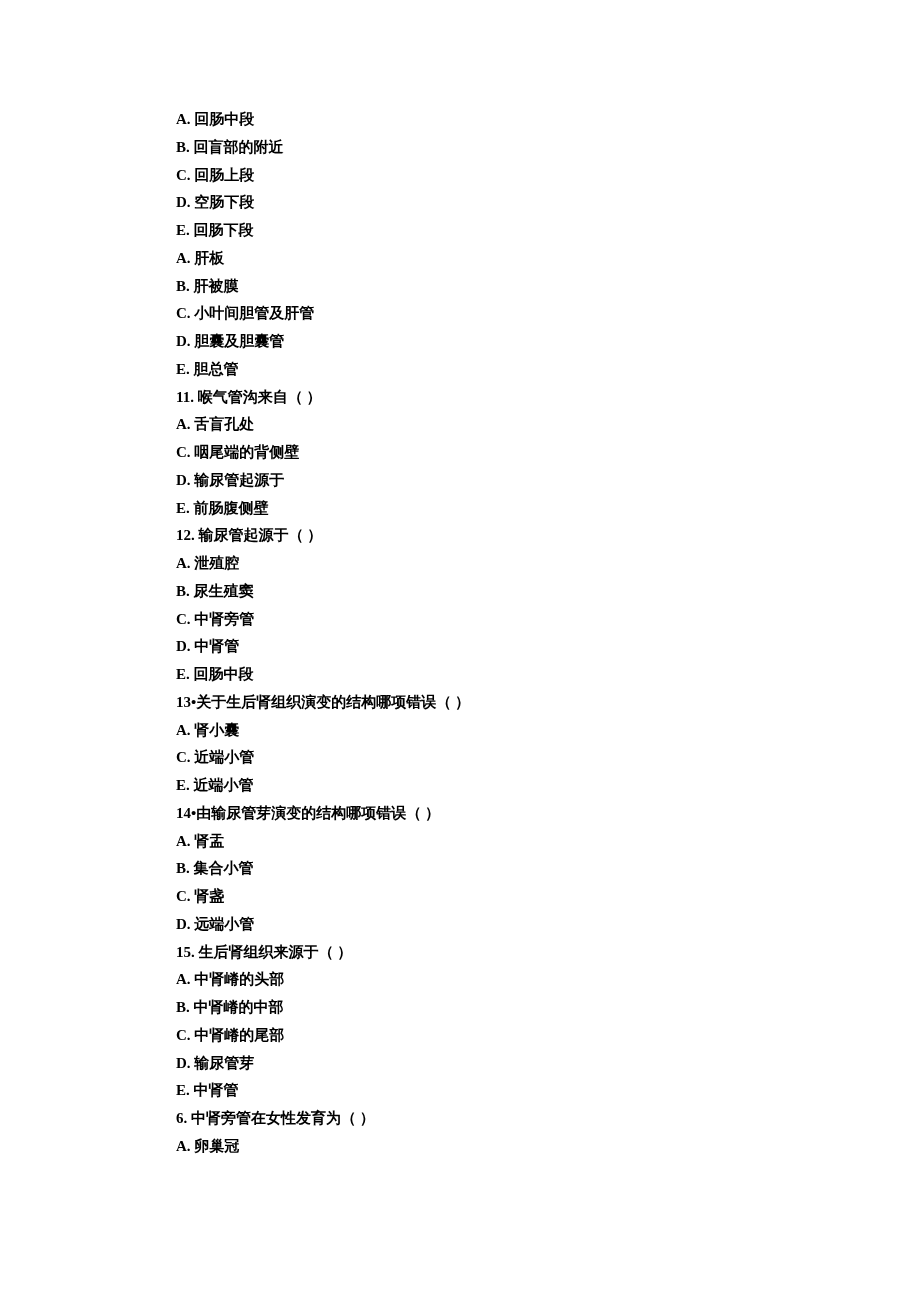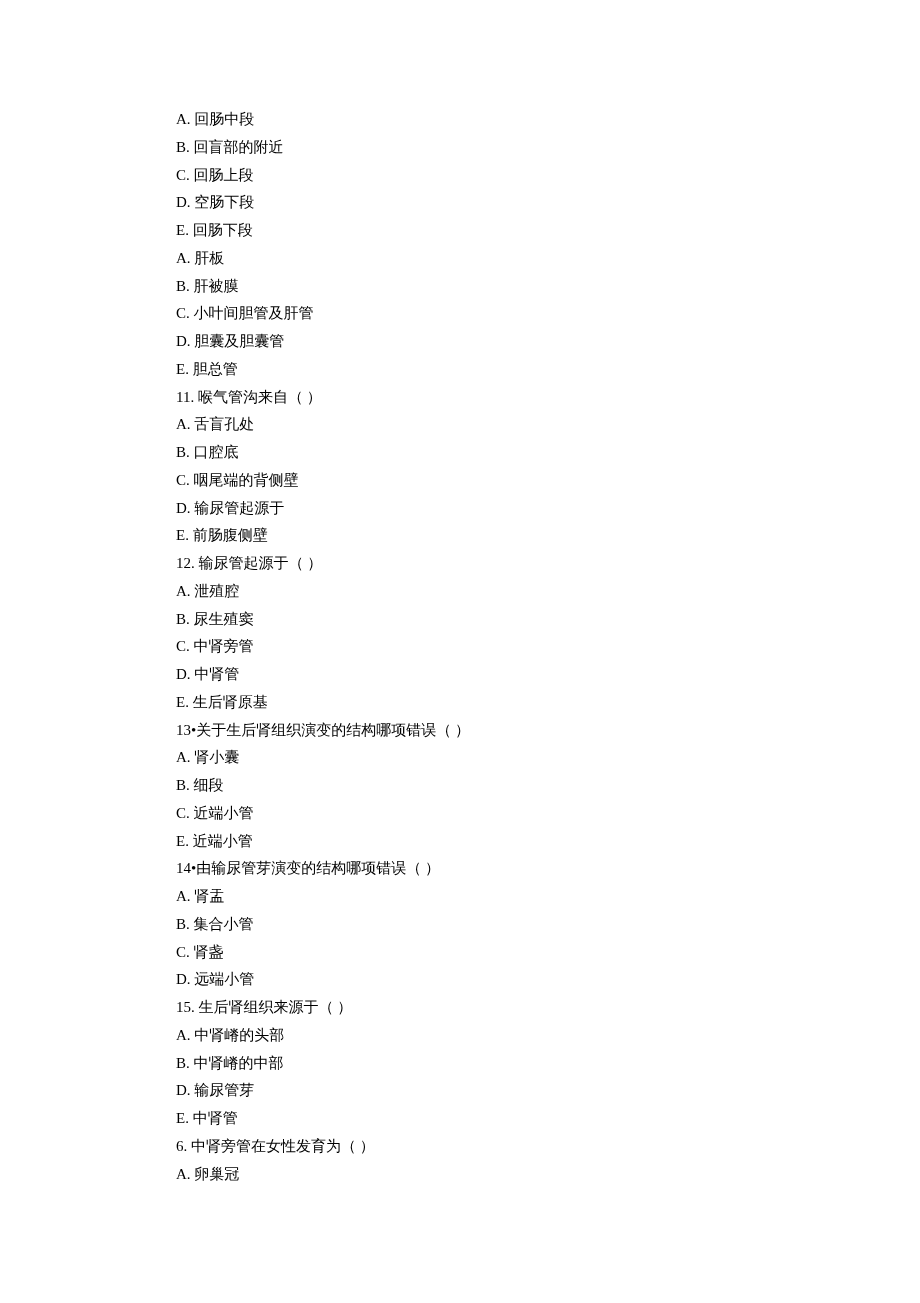--- a/index.html
+++ b/index.html
@@ -8,58 +8,58 @@
     width: 920px;
     height: 1303px;
     font-family: "SimSun", "宋体", serif;
     font-size: 15px;
     color: #000000;
     line-height: 1.85;
     padding: 106px 0 0 176px;
   }
   .line {
     white-space: nowrap;
+    font-weight: bold;
   }
 </style>
 </head>
 <body>
 
 <div id="content">
     <div class="line">A.  回肠中段</div>
     <div class="line">B.  回盲部的附近</div>
     <div class="line">C.  回肠上段</div>
     <div class="line">D.  空肠下段</div>
     <div class="line">E.  回肠下段</div>
     <div class="line">A.  肝板</div>
     <div class="line">B.  肝被膜</div>
     <div class="line">C.  小叶间胆管及肝管</div>
     <div class="line">D.  胆囊及胆囊管</div>
     <div class="line">E.  胆总管</div>
     <div class="line">11.  喉气管沟来自（ ）</div>
     <div class="line">A.  舌盲孔处</div>
-    <div class="line">B.  口腔底</div>
     <div class="line">C.  咽尾端的背侧壁</div>
     <div class="line">D.  输尿管起源于</div>
     <div class="line">E.  前肠腹侧壁</div>
     <div class="line">12.  输尿管起源于（ ）</div>
     <div class="line">A.  泄殖腔</div>
     <div class="line">B.  尿生殖窦</div>
     <div class="line">C.  中肾旁管</div>
     <div class="line">D.  中肾管</div>
-    <div class="line">E.  生后肾原基</div>
+    <div class="line">E.  回肠中段</div>
     <div class="line">13•关于生后肾组织演变的结构哪项错误（ ）</div>
     <div class="line">A.  肾小囊</div>
-    <div class="line">B.  细段</div>
     <div class="line">C.  近端小管</div>
     <div class="line">E.  近端小管</div>
     <div class="line">14•由输尿管芽演变的结构哪项错误（ ）</div>
     <div class="line">A.  肾盂</div>
     <div class="line">B.  集合小管</div>
     <div class="line">C.  肾盏</div>
     <div class="line">D.  远端小管</div>
     <div class="line">15.  生后肾组织来源于（ ）</div>
     <div class="line">A.  中肾嵴的头部</div>
     <div class="line">B.  中肾嵴的中部</div>
+    <div class="line">C.  中肾嵴的尾部</div>
     <div class="line">D.  输尿管芽</div>
     <div class="line">E.  中肾管</div>
     <div class="line">6.  中肾旁管在女性发育为（ ）</div>
     <div class="line">A.  卵巢冠</div>
   </div>
 
 </body></html>

